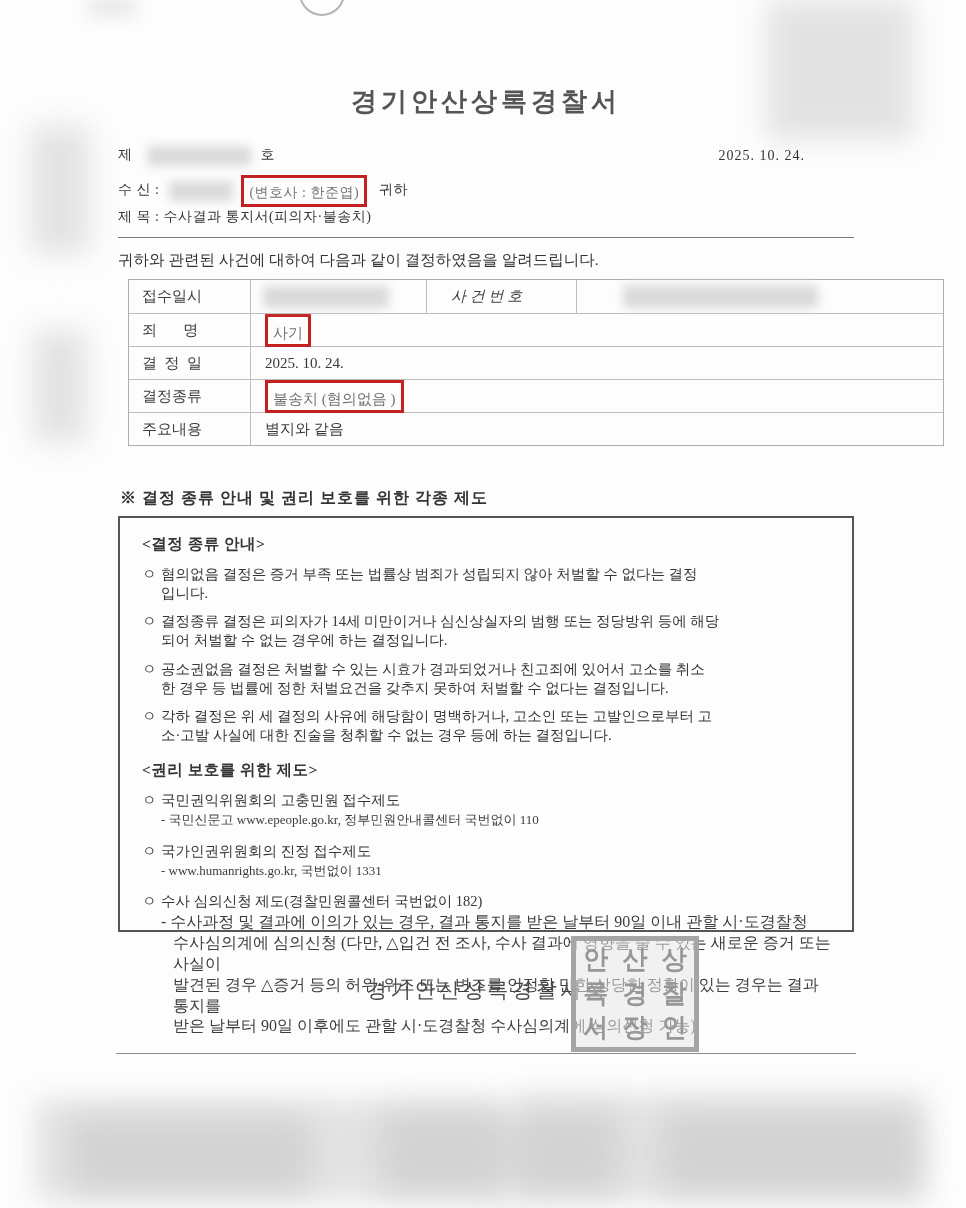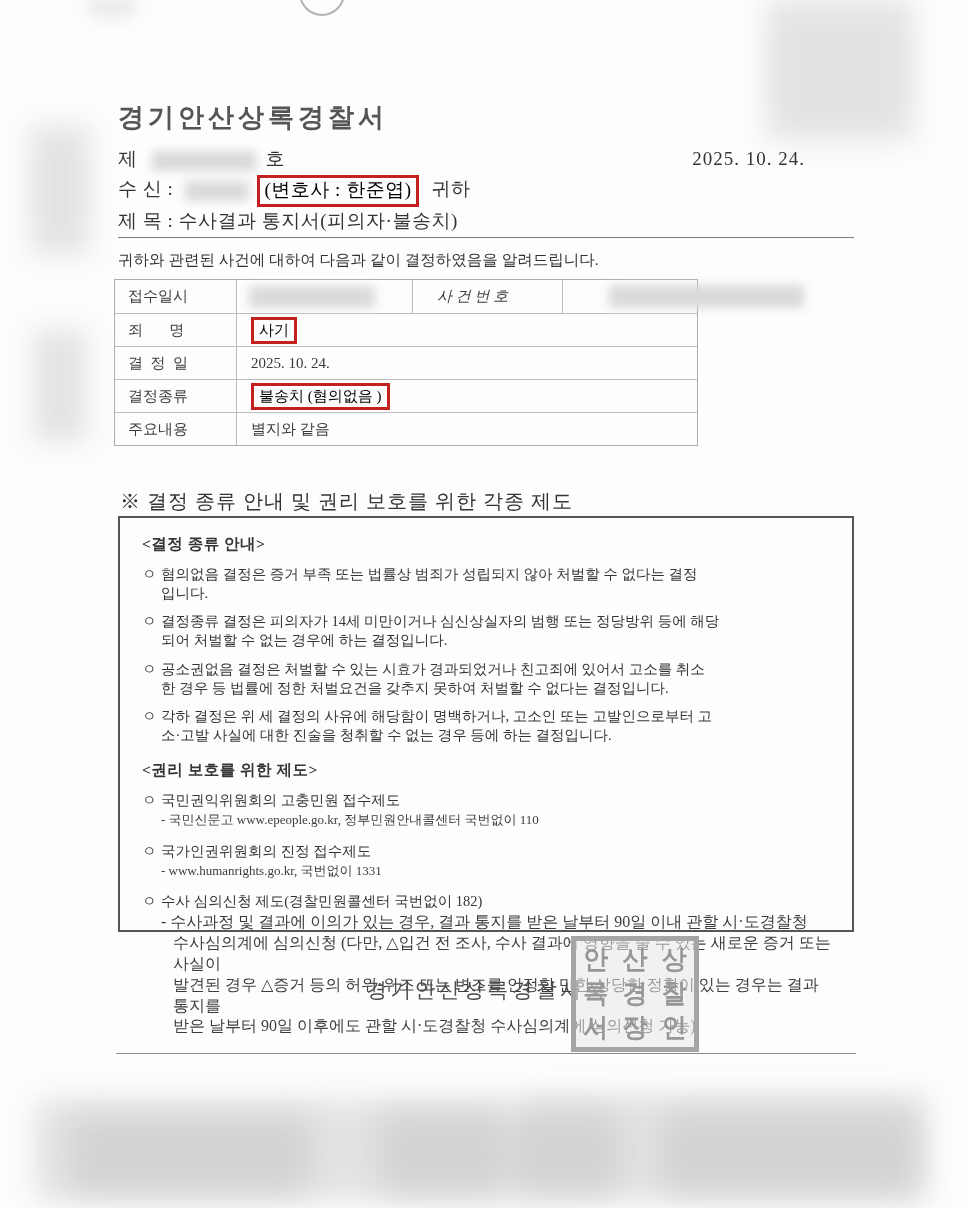--- a/index.html
+++ b/index.html
@@ -12,52 +12,52 @@
 
   
   .redact { position:absolute; background:#d6d6d6; filter:blur(9px); border-radius:4px; opacity:.75; }
   .redact.soft { filter:blur(14px); background:#d8d8d8; opacity:.7; }
   .redact.streak { filter:blur(16px); background:#c9c9c9; opacity:.6; }
   .blur-inline { display:inline-block; background:#dadada; filter:blur(5px); height:20px; border-radius:3px; vertical-align:middle; }
   .punch-arc { position:absolute; left:299px; top:-30px; width:46px; height:46px; border:2px solid #b3b3b3; border-radius:50%; background:transparent; }
 
   
   .doc-title {
-    position:absolute; top:100px; left:118px; width:736px; 
+    position:absolute; top:84px; left:118px; width:736px; text-align:center;
     font-size:26px; font-weight:700; letter-spacing:4px; color:#555;
   }
-  .hline { position:absolute; left:118px; font-size:19px; letter-spacing:.5px; color:#343434; white-space:pre; }
+  .hline { position:absolute; left:118px; font-size:14px; letter-spacing:.5px; color:#343434; white-space:pre; }
   .line-docno { top:146px; }
   .line-date  { top:148px; left:auto; right:161px; letter-spacing:1px; }
   .line-recv  { top:175px; }
   .line-subj  { top:208px; }
   .redbox {
-    display:inline-block; border:3px solid #c32020; padding:1px 5px 2px;
-    line-height:1.2; color:#000000; vertical-align:middle;
+    display:inline-block; border:3px solid #c32020; padding:7px 5px 2px;
+    line-height:1.2; color:#737373; vertical-align:middle;
   }
   .hr1 { position:absolute; top:237px; left:118px; width:736px; border-top:1.5px solid #7d7d7d; }
   .intro { position:absolute; top:250px; left:118px; font-size:15.5px; color:#333; }
 
   
-  .case-table { position:absolute; top:279px; left:114px; width:584px; border:1px solid #adadad; font-size:15px; }
+  .case-table { position:absolute; top:279px; left:128px; width:816px; border:1px solid #adadad; font-size:15px; }
   .trow { display:grid; height:33px; align-items:center; border-top:1px solid #bdbdbd; }
   .trow:first-child { border-top:none; }
   .trow.r1 { grid-template-columns:122px 176px 150px 1fr; }
   .trow.r2 { grid-template-columns:122px 1fr; }
   .trow.r6 { grid-template-columns:122px 432px 1fr; }
   .tcell { height:100%; display:flex; align-items:center; }
   .tcell.lbl { padding-left:13px; white-space:pre; border-right:1px solid #bdbdbd; color:#3c3c3c; }
   .tcell.lbl2 { padding-left:24px; white-space:pre; border-right:1px solid #bdbdbd; color:#3c3c3c;font-style:italic; }
   .tcell.val { padding-left:14px; }
   .tcell.val-b { border-right:1px solid #bdbdbd; padding-left:12px; }
   .tcell.phone { padding-left:6px; gap:6px; }
   .phone-glyph { font-family:"DejaVu Sans",sans-serif; font-size:15px; color:#5a5a5a; }
 
   
-  .notice-heading { position:absolute; top:488px; left:120px; font-size:20px; font-weight:400; letter-spacing:1px; color:#333; }
+  .notice-heading { position:absolute; top:488px; left:120px; font-size:16px; font-weight:700; letter-spacing:1px; color:#333; }
   .notice-box {
     position:absolute; top:516px; left:118px; width:736px; height:416px;
     border:2px solid #565656; padding:10px 18px 0 22px; font-size:14.5px; color:#353535;
   }
   .sec-title { font-weight:700; font-size:15.5px; margin:6px 0 10px; letter-spacing:.5px; }
   .sec-title.second { margin-top:15px; }
   .bullet { position:relative; padding-left:19px; margin-bottom:9px; line-height:1.32; }
   .bullet .marker { position:absolute; left:0; top:0; }
   .btext { white-space:pre-line; }
   .ritem { margin-bottom:13px; }

